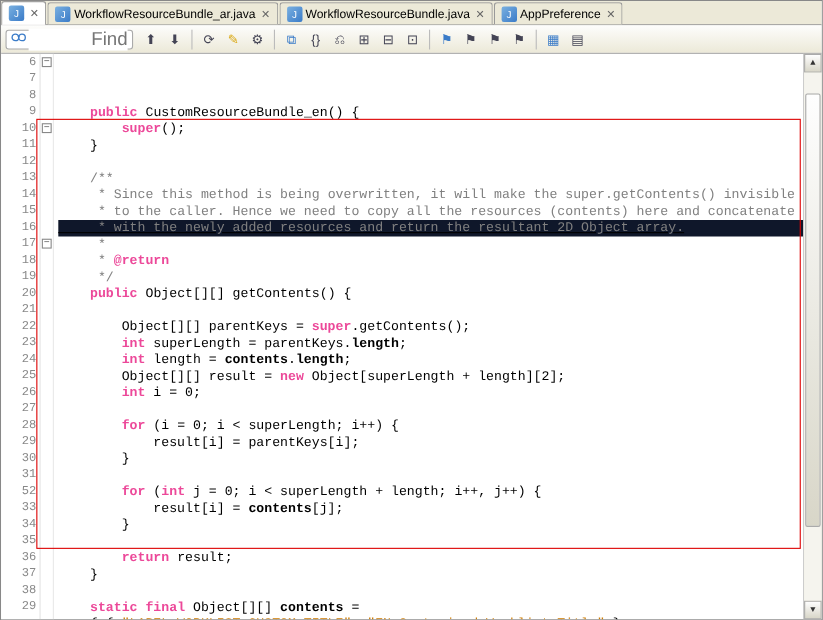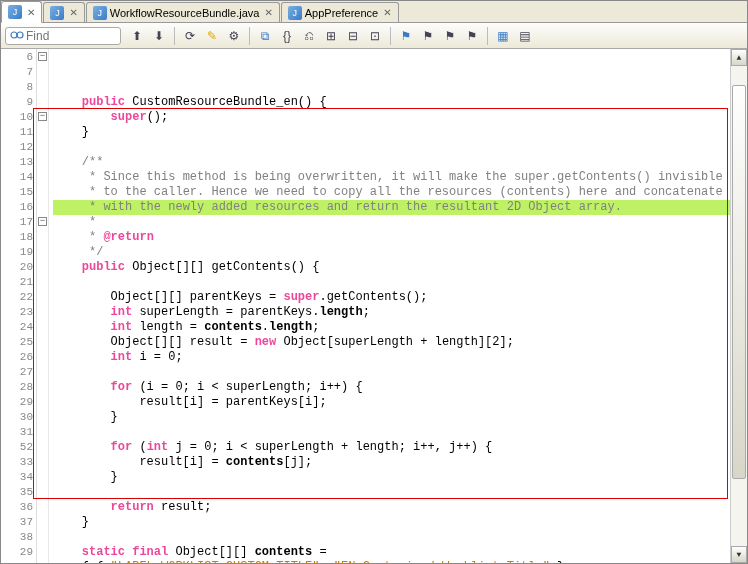--- a/index.html
+++ b/index.html
@@ -79,22 +79,23 @@
   margin-right: 4px;
 }
 .find-icon {
   width: 14px;
   margin-right: 2px;
 }
 .find-input {
   border: none;
   outline: none;
   width: 90px;
-  font-size: 12px;
+  font-size: 17px;
   color: #888;
+  text-align: right;
 }
 .tb-btn {
   width: 20px;
   height: 20px;
   display: inline-flex;
   align-items: center;
   justify-content: center;
   border: 1px solid transparent;
   border-radius: 2px;
   color: #445;
@@ -150,21 +151,22 @@
   flex: 1;
   white-space: pre;
   padding: 1px 0 0 4px;
   position: relative;
   line-height: 15px;
 }
 .code-line {
   height: 15px;
 }
 .highlight-line {
-  background: #bef264;
+  background: #0f172a;
+  text-decoration: underline;
 }
 .kw { color: #ec4899; font-weight: bold; }
 .doc { color: #808080; }
 .docbold { color: #ec4899; font-weight: bold; }
 .str { color: #ce7b00; }
 .fieldref { color: #000000; font-weight: bold; }
 .redbox {
   position: absolute;
   border: 1px solid #d00;
   pointer-events: none;
@@ -198,20 +200,21 @@
 </head>
 <body>
 
 <div class="tabs" id="tabs">
     <div class="tab active">
       <span class="tab-icon">J</span>
       <span class="tab-close">✕</span>
     </div>
     <div class="tab">
       <span class="tab-icon">J</span>
+      <span>WorkflowResourceBundle_ar.java</span>
       <span class="tab-close">✕</span>
     </div>
     <div class="tab">
       <span class="tab-icon">J</span>
       <span>WorkflowResourceBundle.java</span>
       <span class="tab-close">✕</span>
     </div>
     <div class="tab">
       <span class="tab-icon">J</span>
       <span>AppPreference</span>

